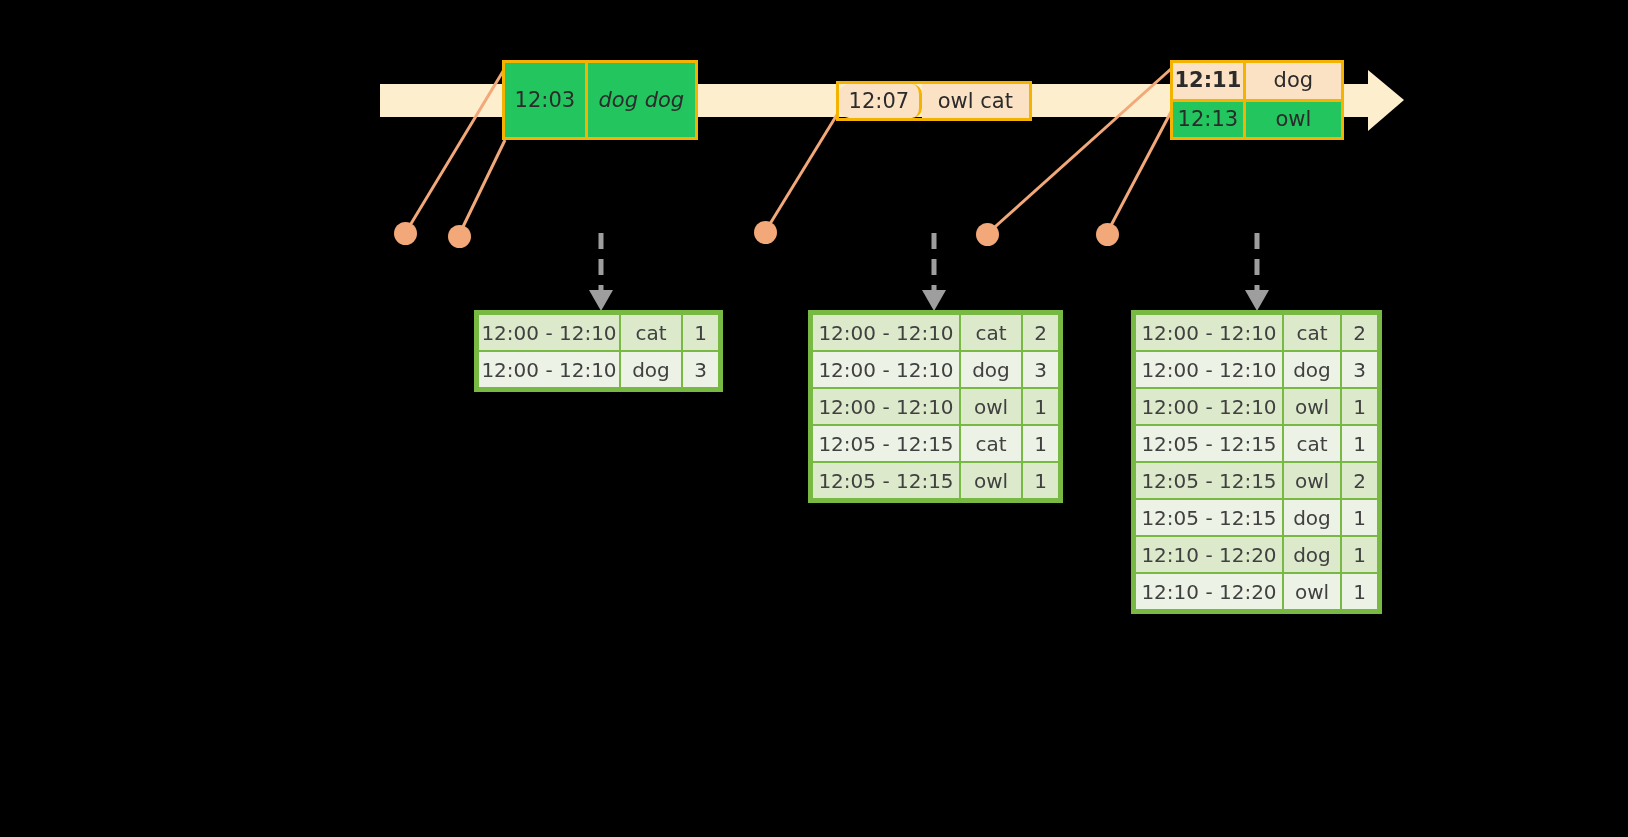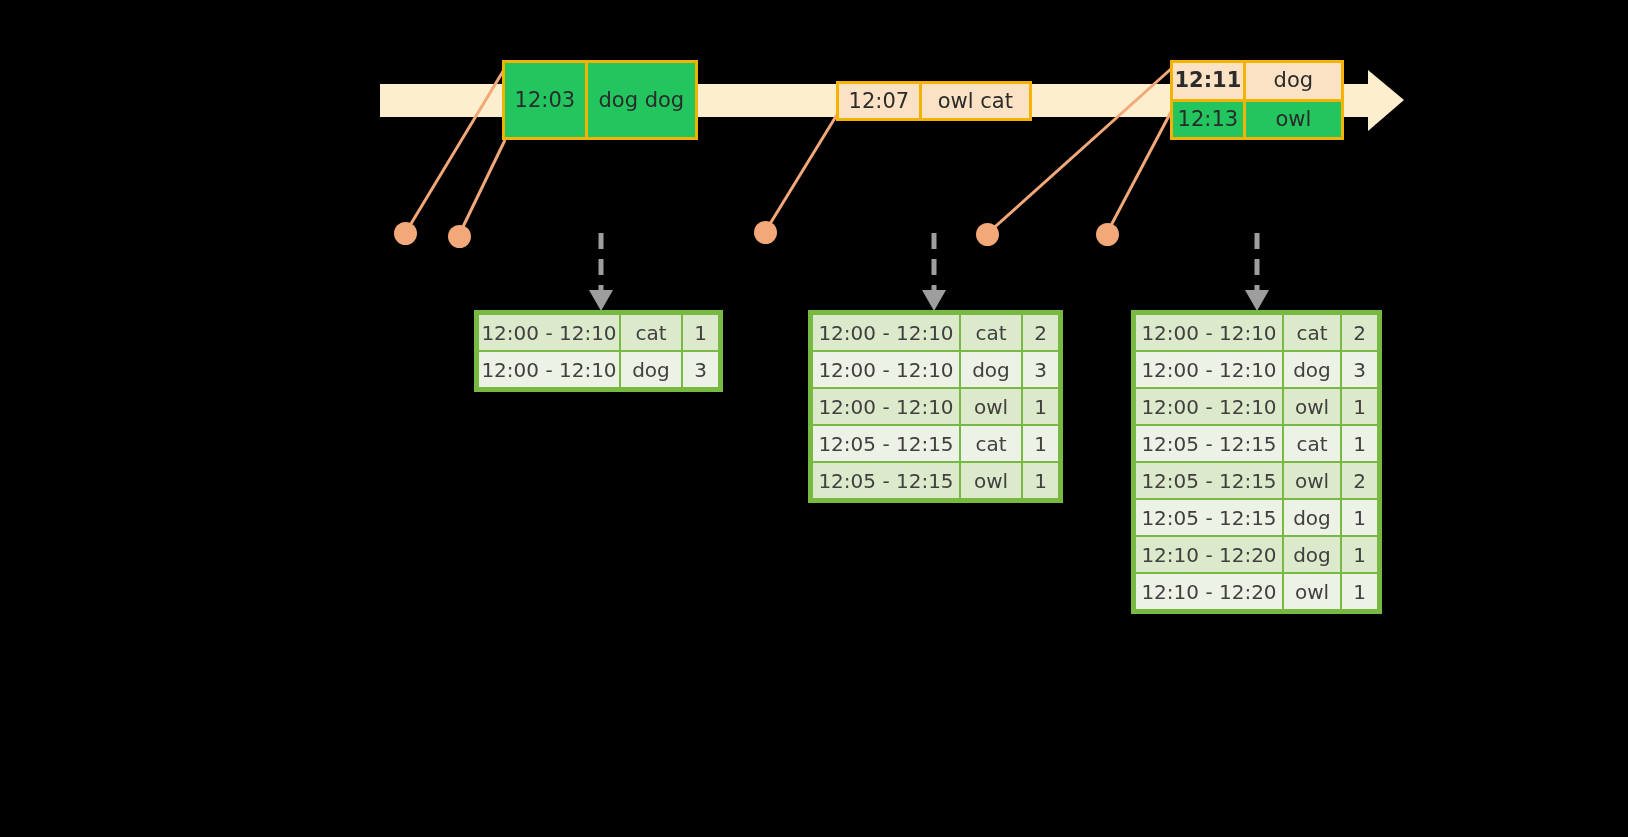--- a/index.html
+++ b/index.html
@@ -56,27 +56,27 @@
     <line x1="406" y1="232" x2="505" y2="68" stroke="#F2A878" stroke-width="3"></line>
     <line x1="459" y1="235" x2="505" y2="140" stroke="#F2A878" stroke-width="3"></line>
     <line x1="765" y1="232" x2="838" y2="113" stroke="#F2A878" stroke-width="3"></line>
     <line x1="987" y1="234" x2="1172" y2="68" stroke="#F2A878" stroke-width="3"></line>
     <line x1="1107" y1="233" x2="1172" y2="110" stroke="#F2A878" stroke-width="3"></line>
   </svg>
 
   <div class="evt-box" style="left:502px;top:60px;width:196px;height:80px;">
     <div class="evt-row shade-b">
       <div class="evt-cell time" style="width:84px;">12:03</div>
-      <div class="evt-cell" style="width:109px;">dog dog</div>
+      <div class="evt-cell" style="width:109px;font-style:italic;">dog dog</div>
     </div>
   </div>
 
   <div class="evt-box" style="left:836px;top:81px;width:196px;height:40px;">
     <div class="evt-row shade-a">
-      <div class="evt-cell time" style="width:84px;">12:07</div>
+      <div class="evt-cell time" style="width:84px;border-radius:10px;">12:07</div>
       <div class="evt-cell" style="width:109px;">owl cat</div>
     </div>
   </div>
 
   <div class="evt-box" style="left:1170px;top:60px;width:174px;height:80px;">
     <div class="evt-row shade-a">
       <div class="evt-cell time" style="width:74px;font-weight:bold;">12:11</div>
       <div class="evt-cell" style="width:97px;">dog</div>
     </div>
     <div class="evt-row shade-b">

